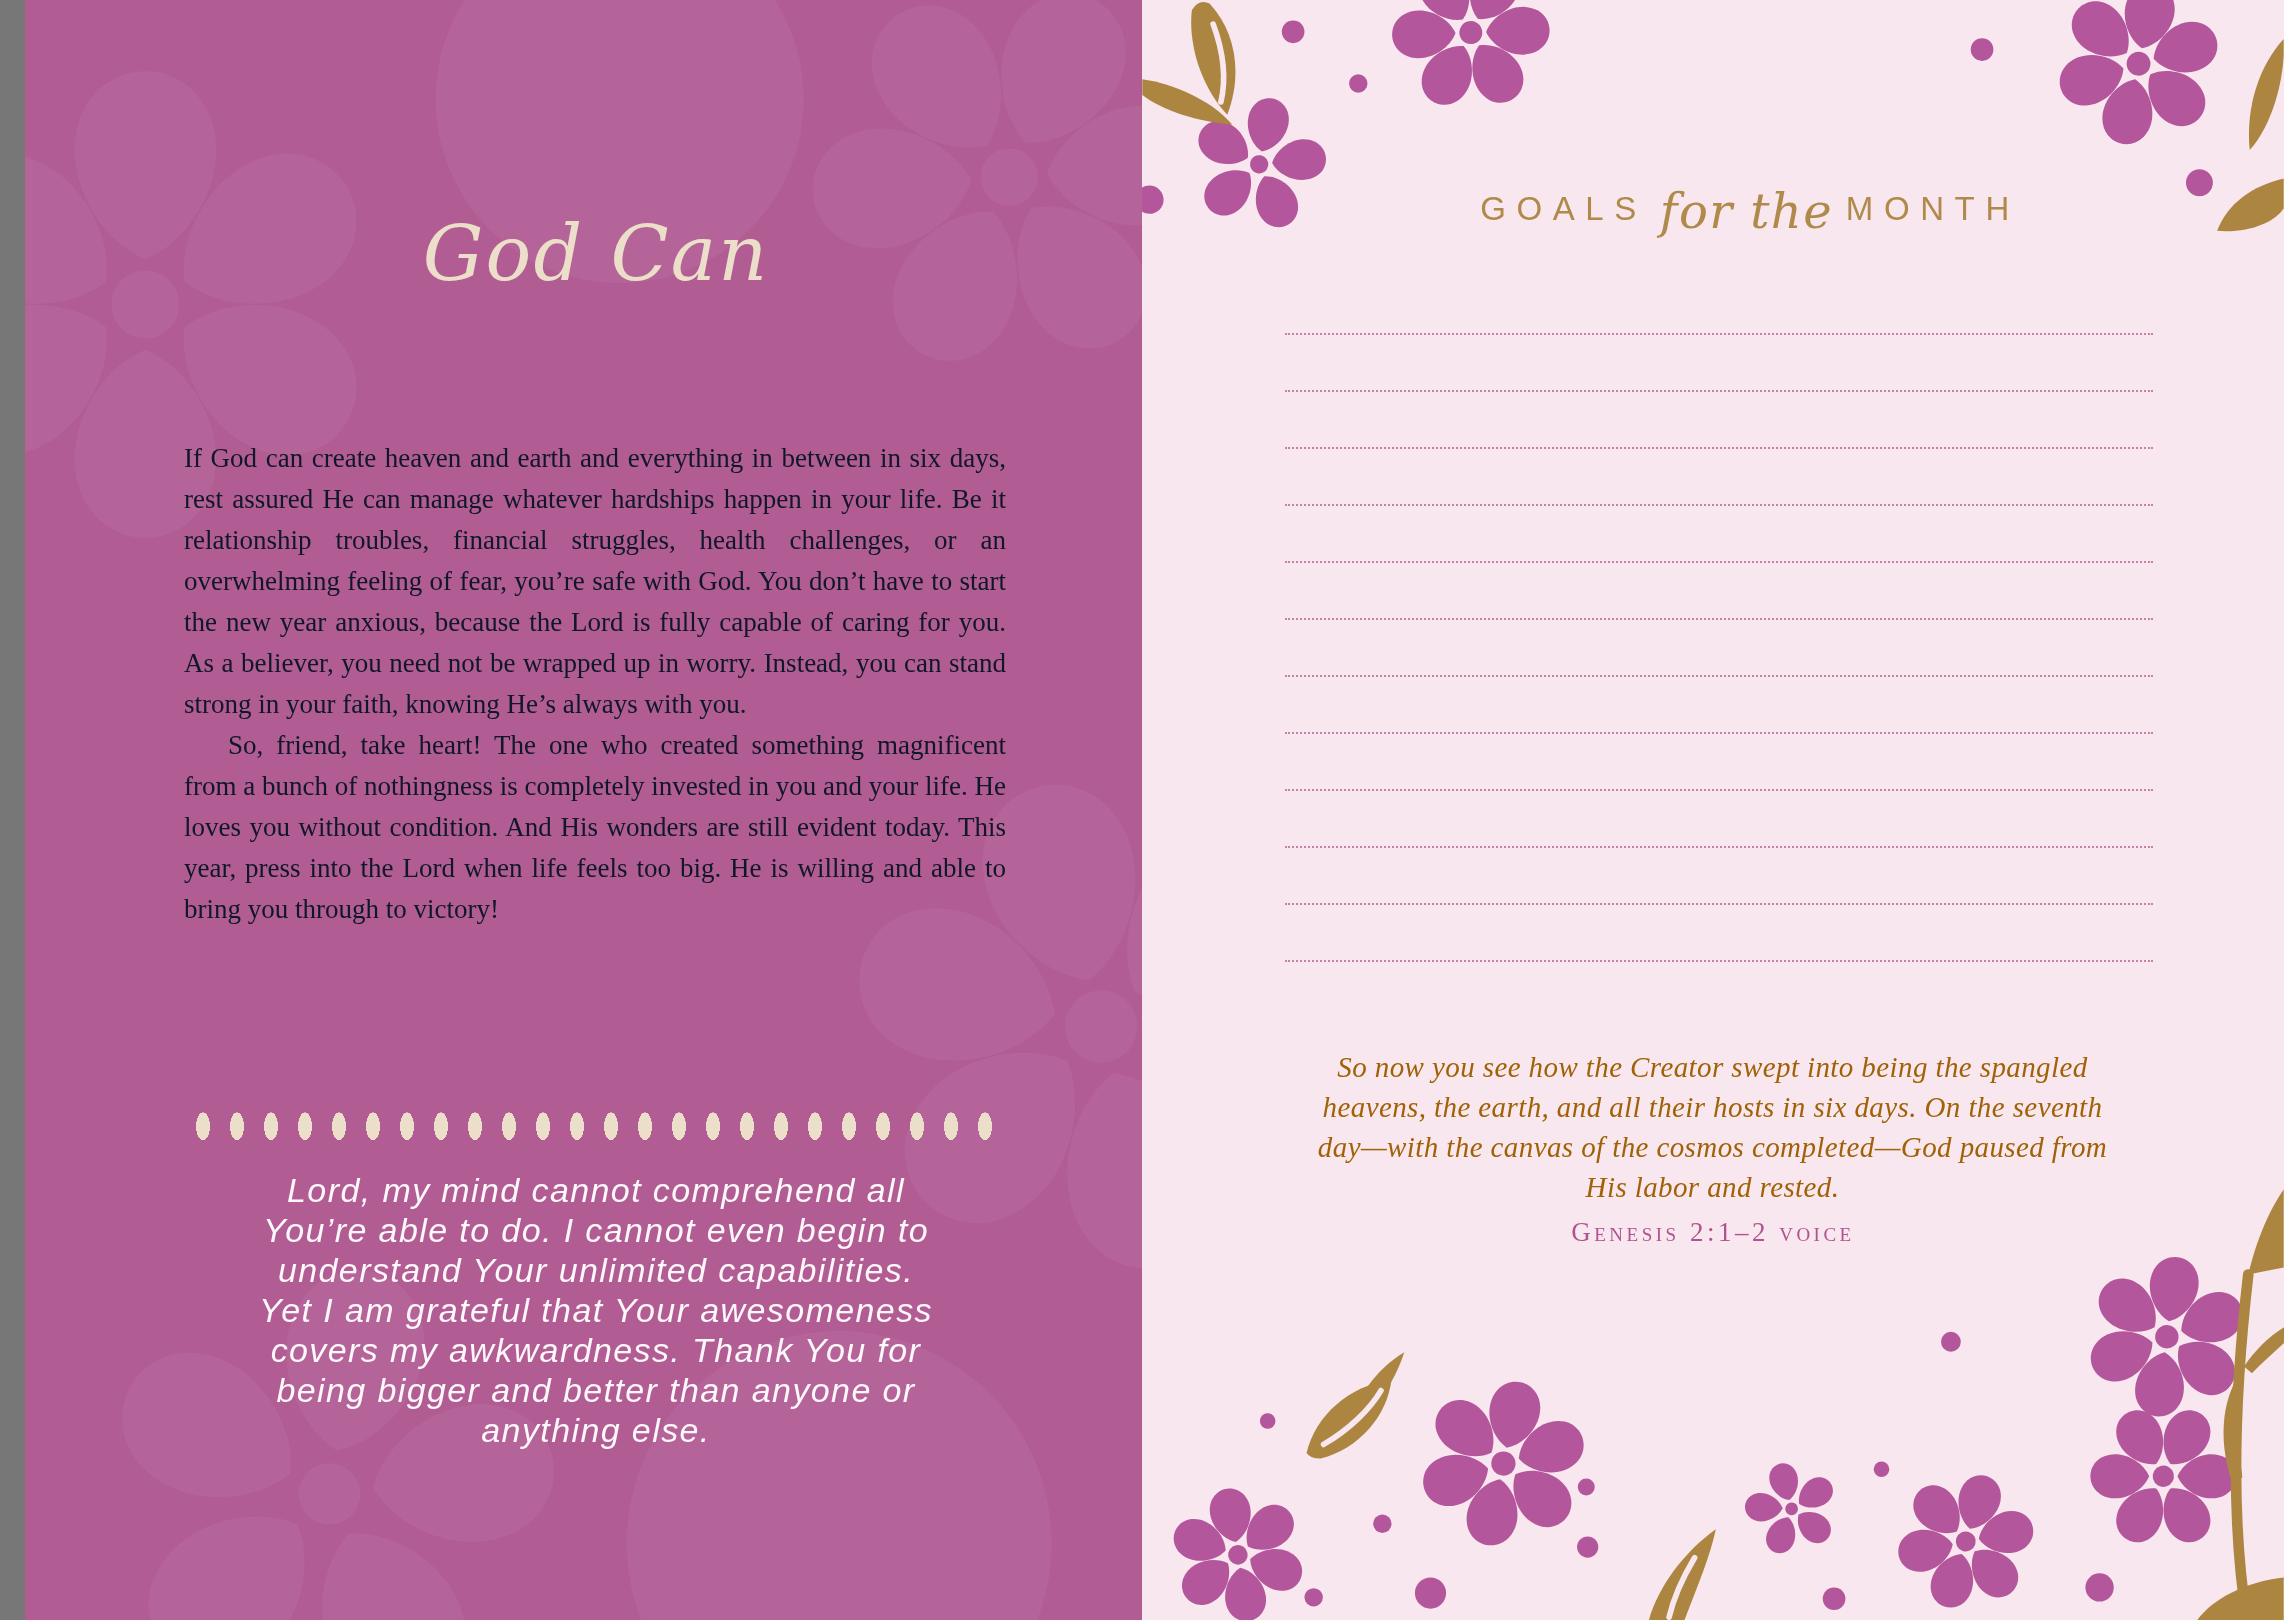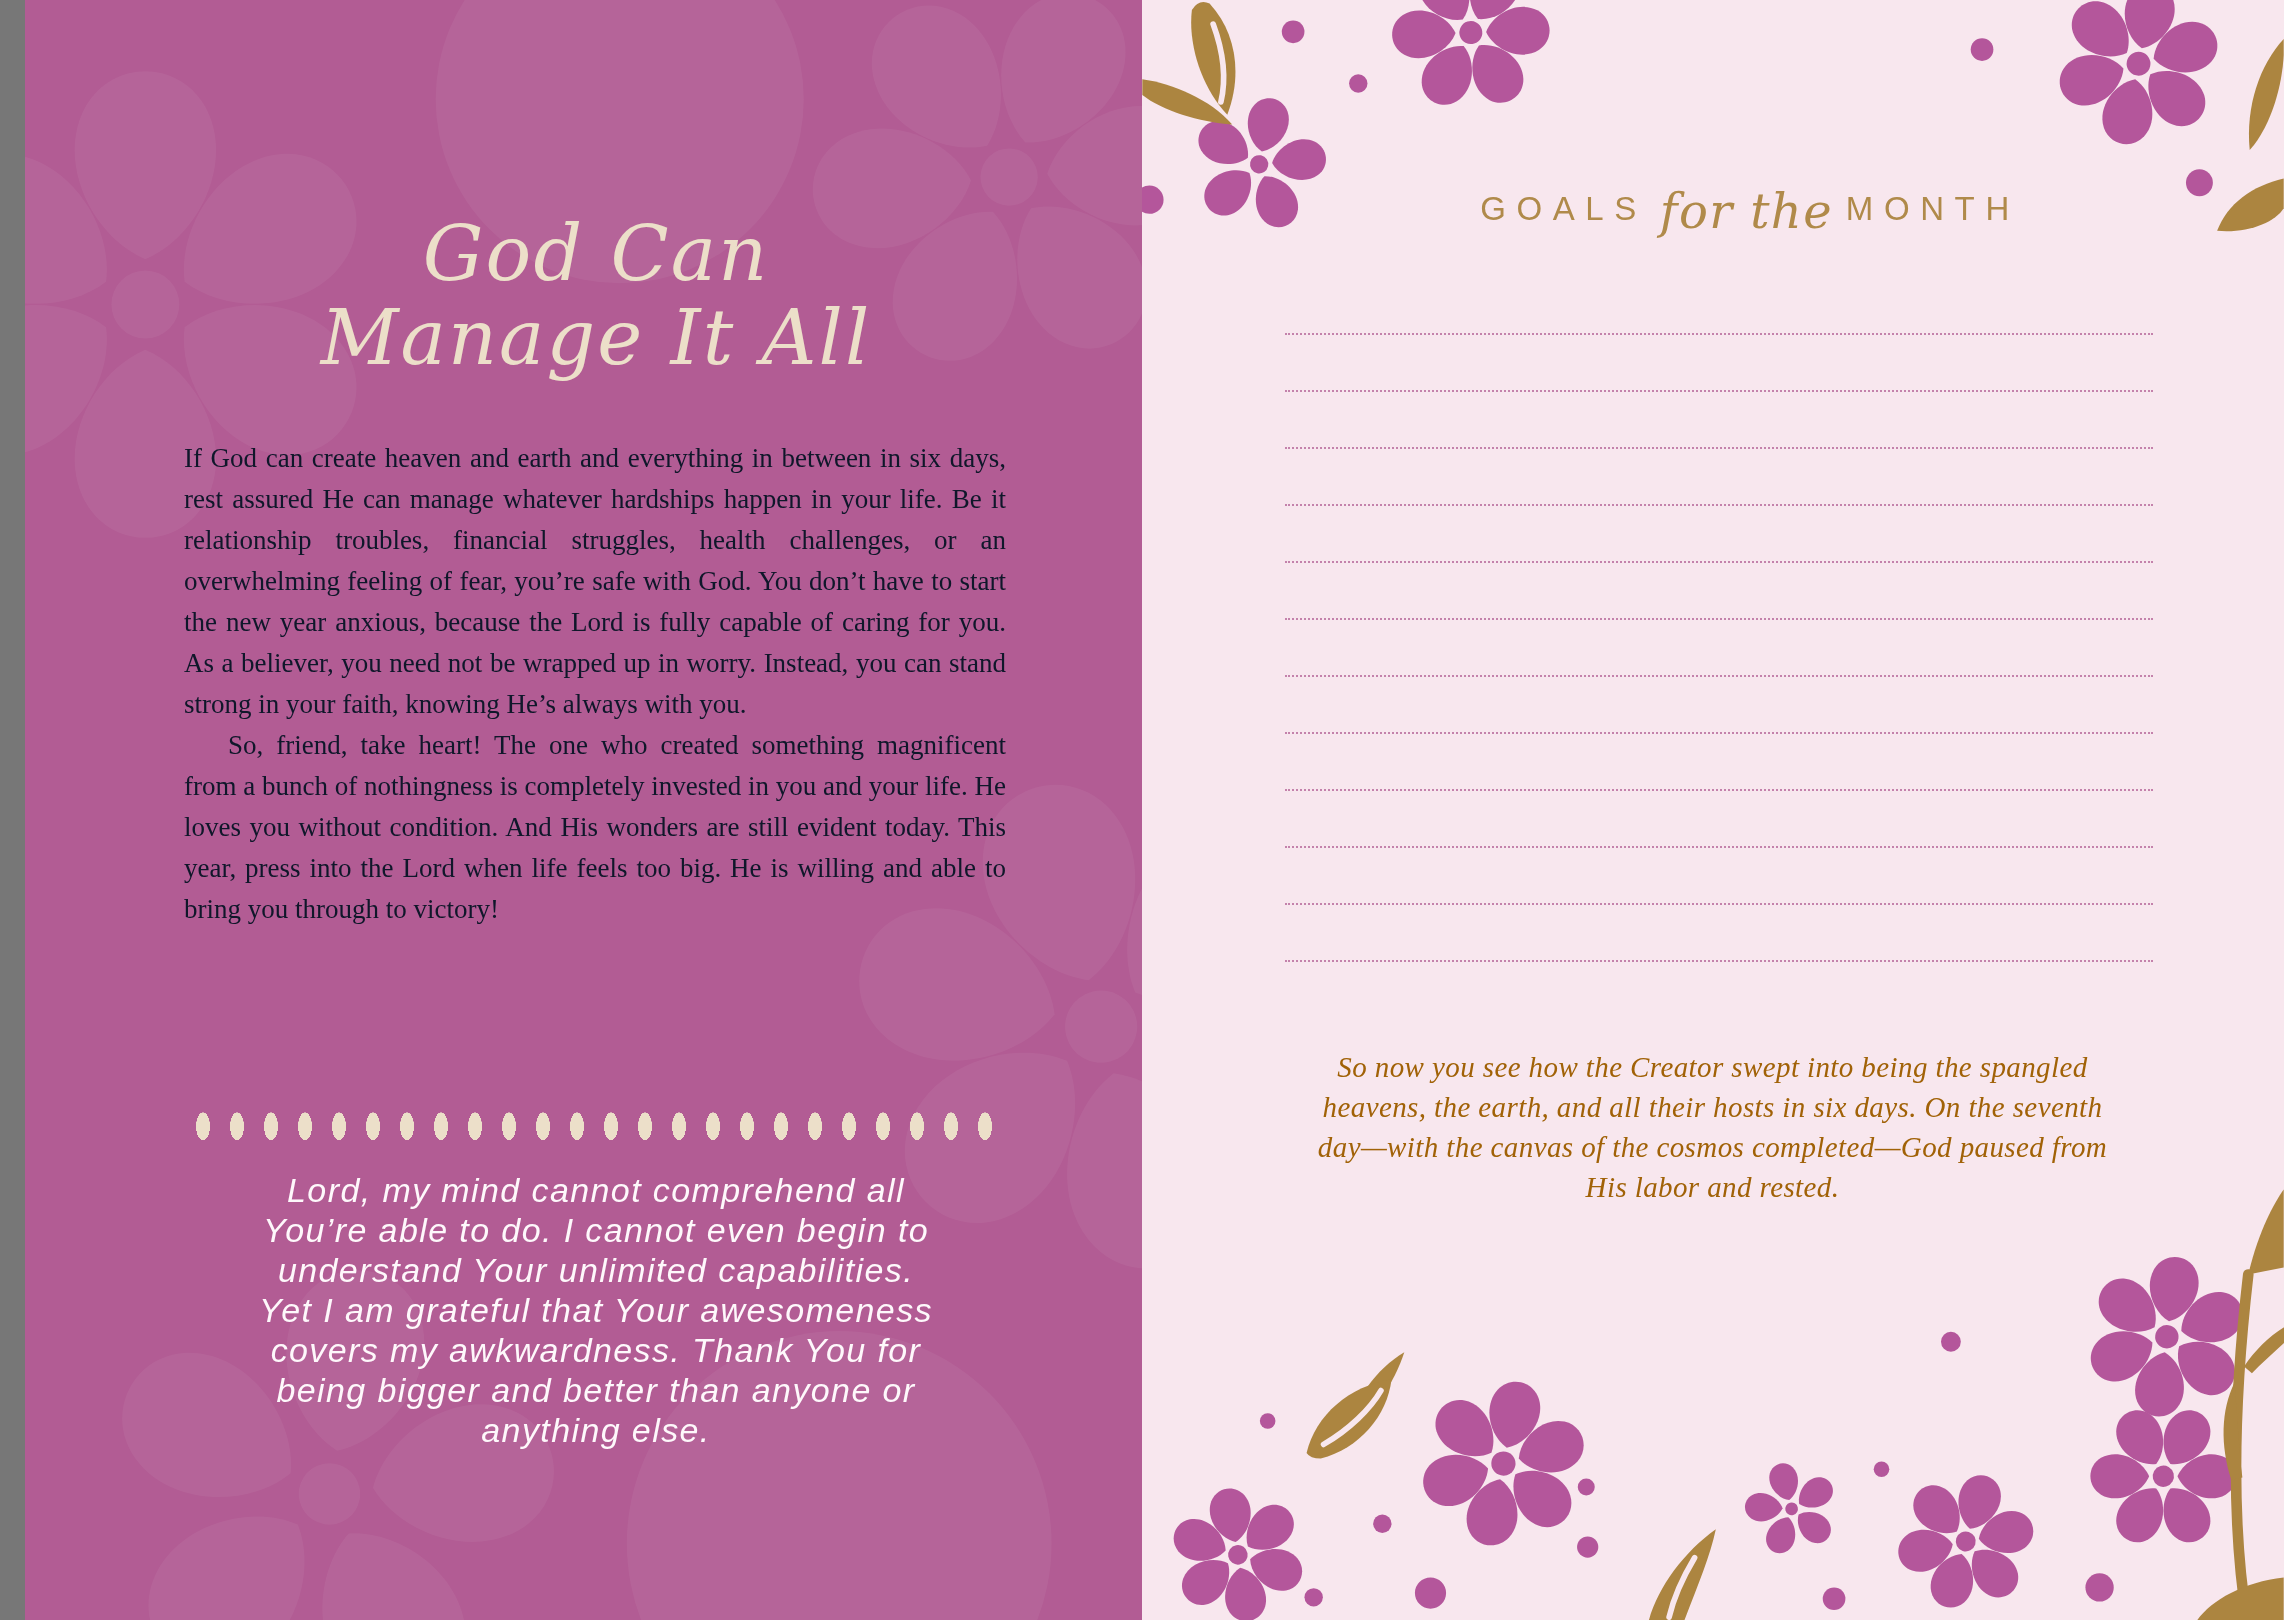--- a/index.html
+++ b/index.html
@@ -89,21 +89,20 @@
         <use href="#flower6g" transform="translate(1390,250) scale(2.7) rotate(25)"></use>
         <circle cx="840" cy="140" r="260"></circle>
         <use href="#flower6g" transform="translate(1520,1450) scale(3.4) rotate(-15)"></use>
         <use href="#flower5g" transform="translate(430,2110) scale(3.1) rotate(10)"></use>
         <circle cx="1150" cy="2180" r="300"></circle>
       </g>
     </svg>
 
     <div class="title">
       <div>God Can</div>
-      <div>Manage It All</div>
     </div>
 
     <div class="body-text">
       <p>If God can create heaven and earth and everything in between in six days, rest assured He can manage whatever hardships happen in your life. Be it relationship troubles, financial struggles, health challenges, or an overwhelming feeling of fear, you’re safe with God. You don’t have to start the new year anxious, because the Lord is fully capable of caring for you. As a believer, you need not be wrapped up in worry. Instead, you can stand strong in your faith, knowing He’s always with you.</p>
       <p class="indent">So, friend, take heart! The one who created something magnificent from a bunch of nothingness is completely invested in you and your life. He loves you without condition. And His wonders are still evident today. This year, press into the Lord when life feels too big. He is willing and able to bring you through to victory!</p>
     </div>
 
     <div class="divider-dots"></div>
 
     <div class="prayer">Lord, my mind cannot comprehend all You’re able to do. I cannot even begin to understand Your unlimited capabilities. Yet I am grateful that Your awesomeness covers my awkwardness. Thank You for being bigger and better than anyone or anything else.</div>
@@ -184,15 +183,16 @@
         <div class="goal-line"></div>
         <div class="goal-line"></div>
         <div class="goal-line"></div>
         <div class="goal-line"></div>
         <div class="goal-line"></div>
         <div class="goal-line"></div>
         <div class="goal-line"></div>
       </div>
 
     <div class="scripture">So now you see how the Creator swept into being the spangled heavens, the earth, and all their hosts in six days. On the seventh day—with the canvas of the cosmos completed—God paused from His labor and rested.</div>
+    <div class="scripture-ref">Genesis 2:1–2 voice</div>
   </div>
 </div>
 
 
 </body></html>

